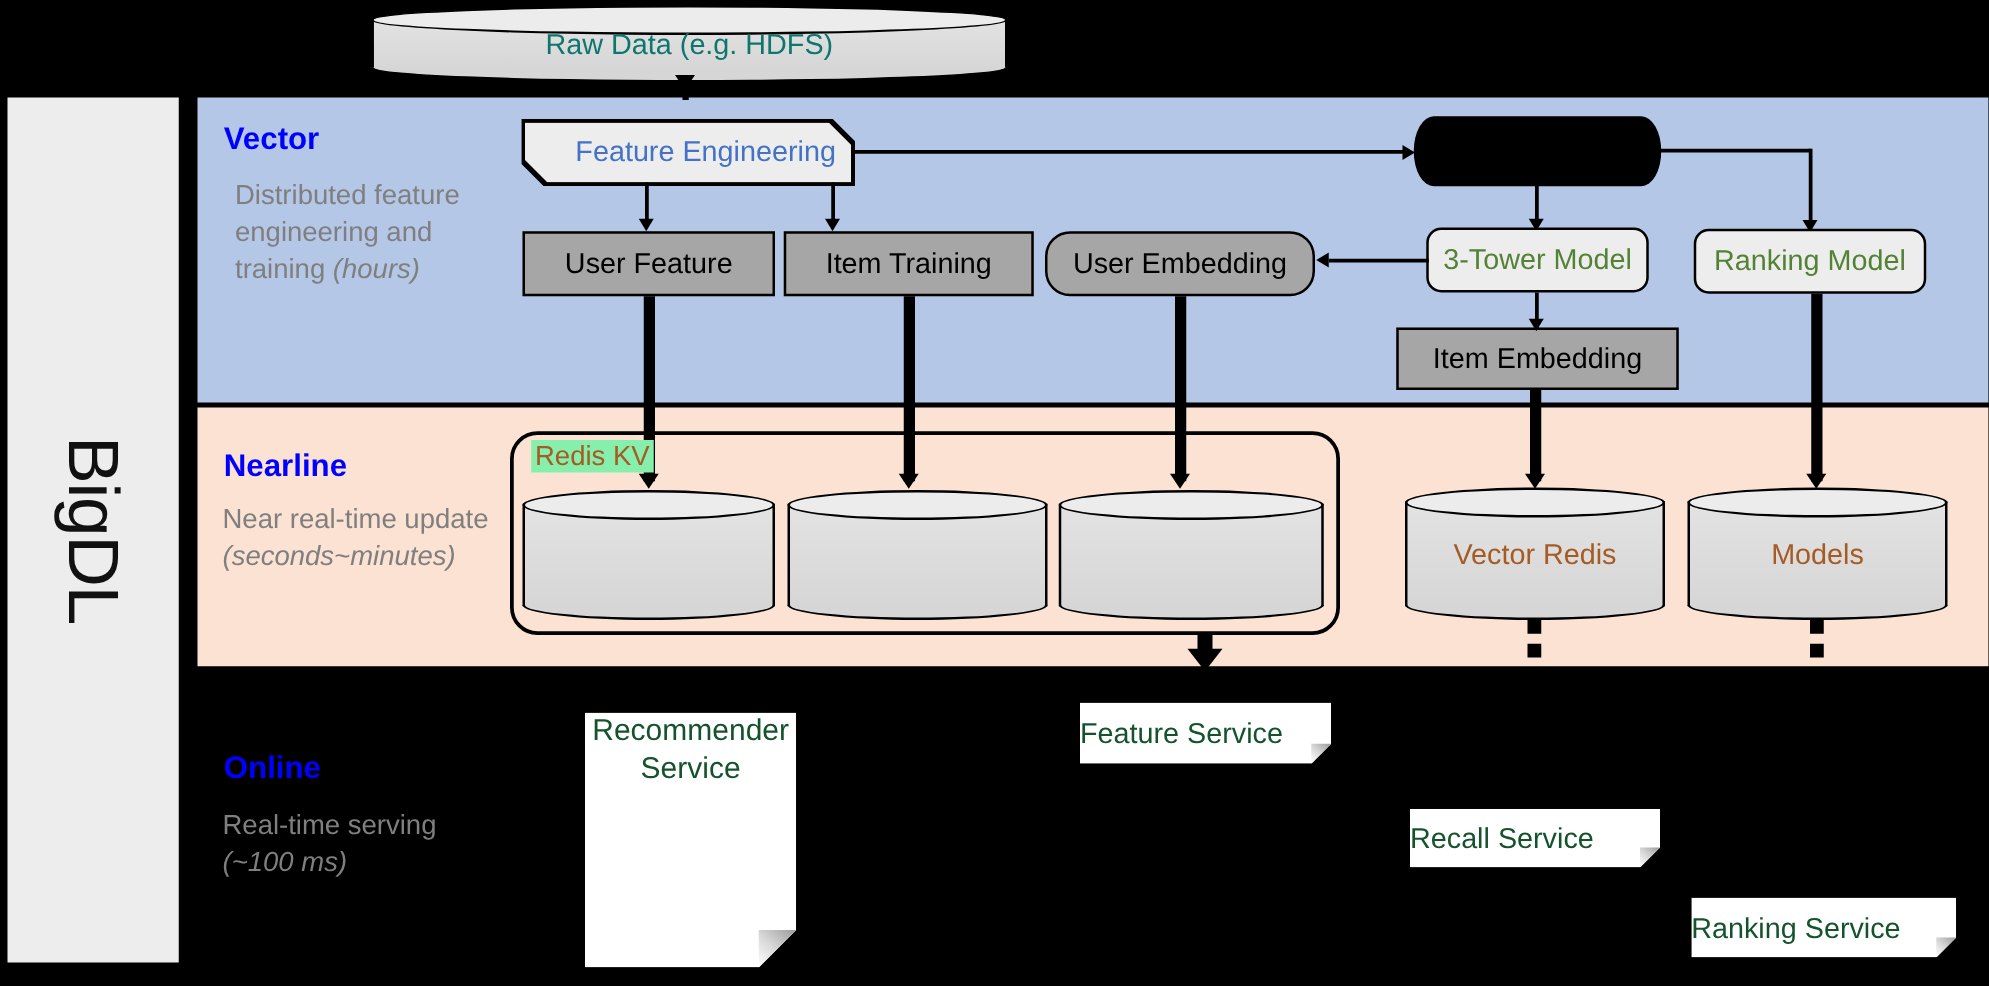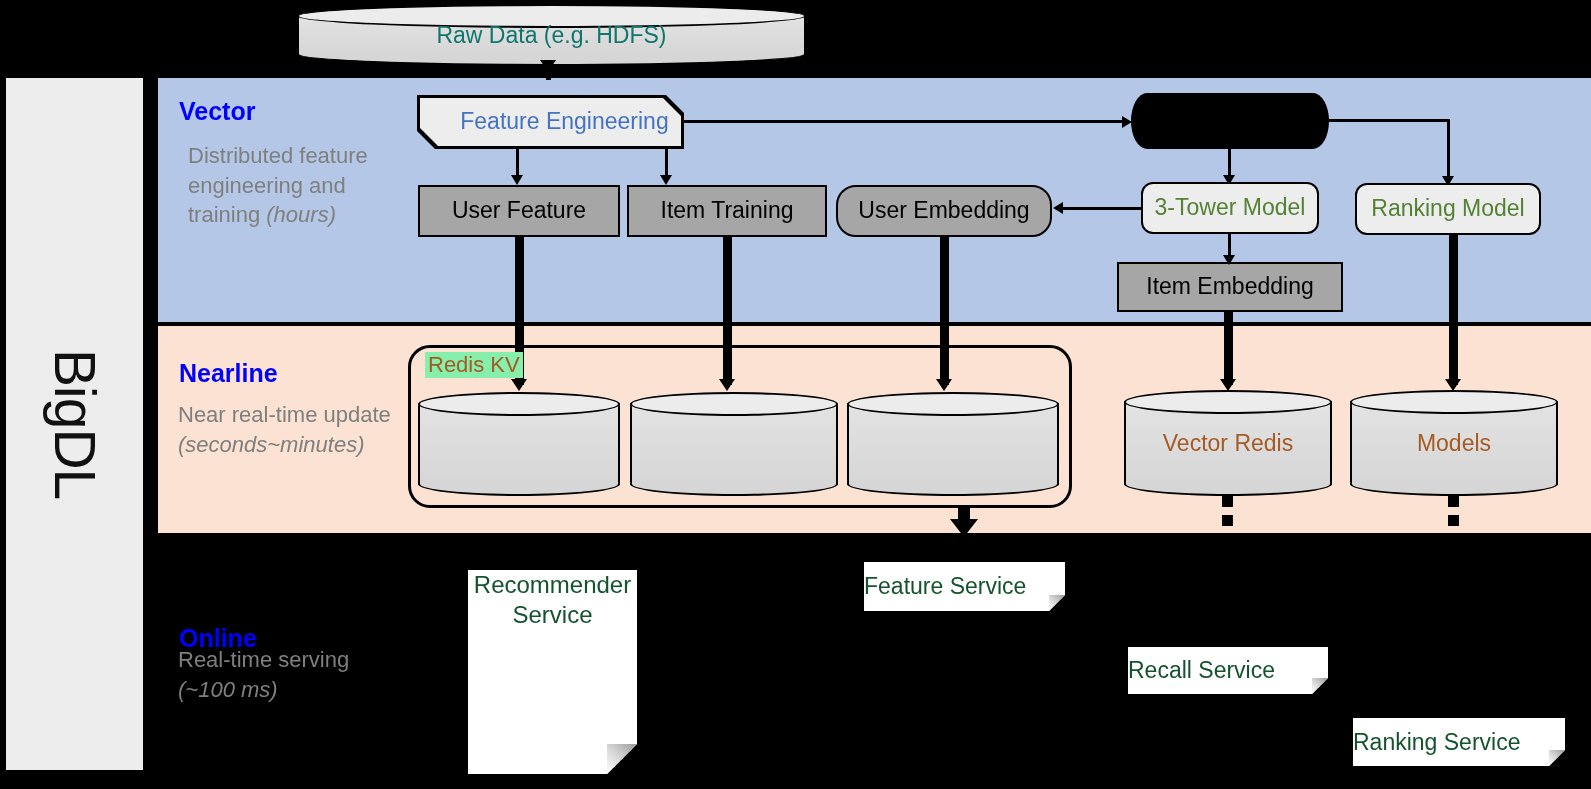--- a/index.html
+++ b/index.html
@@ -43,21 +43,21 @@
   }
   .band-desc {
     position:absolute; color:#7f7f7f; font-size:22px; line-height:1.35;
     font-family:"Liberation Sans", sans-serif; width:205px;
   }
   .band-desc em { font-style: italic; }
   #offline-title  { left:179px; top:97px; }
   #offline-desc   { left:188px; top:141px; }
   #nearline-title { left:179px; top:359px; }
   #nearline-desc  { left:178px; top:400px; width:232px; }
-  #online-title   { left:179px; top:600px;margin-top:24px; }
+  #online-title   { left:179px; top:600px; }
   #online-desc    { left:178px; top:645px; }
 
   
   .node {
     position:absolute;
     display:flex; align-items:center; justify-content:center;
     text-align:center;
     font-family:"Liberation Sans", sans-serif;
     line-height:1.2;
   }

